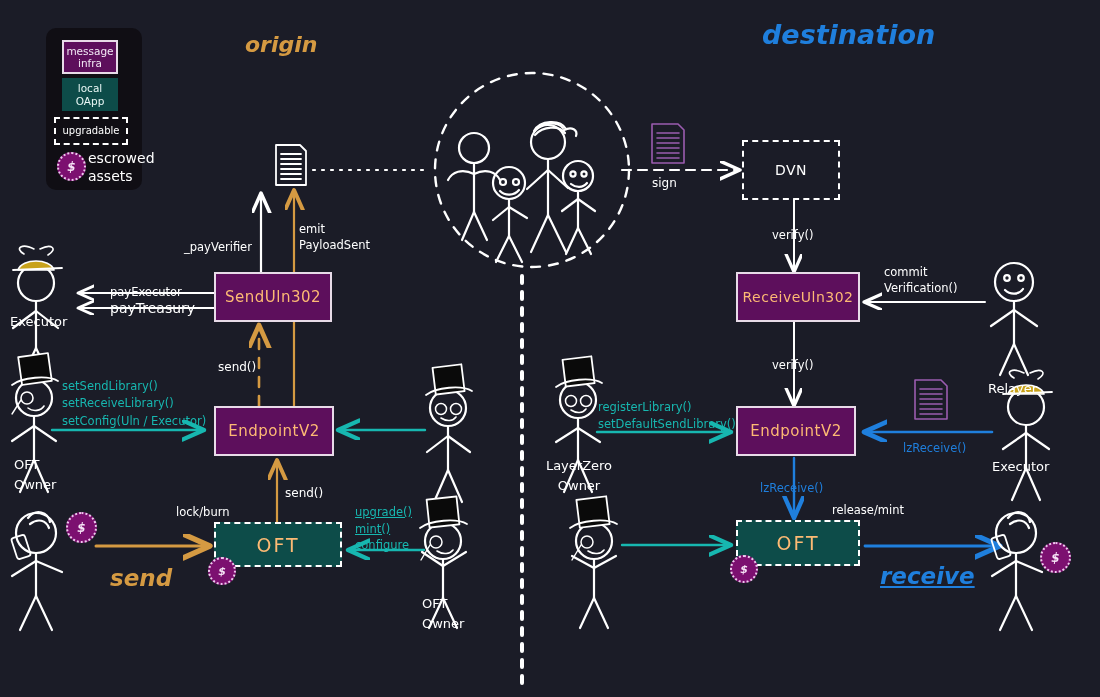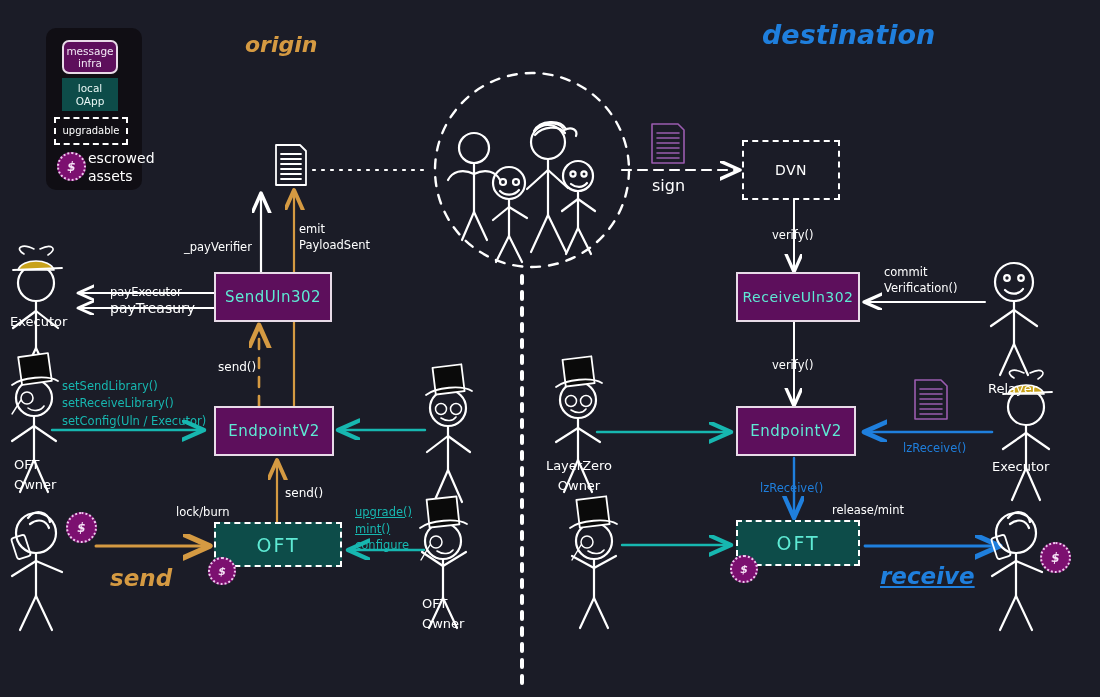--- a/index.html
+++ b/index.html
@@ -9,21 +9,21 @@
     width:1100px;height:697px;overflow:hidden;
   }
   #root{
     position:relative;width:1100px;height:697px;
     background:#1b1c27;
   }
   #svgroot{position:absolute;left:0;top:0;width:1100px;height:697px;}
   .nodebox{
     position:absolute;box-sizing:border-box;
     display:flex;align-items:center;justify-content:center;
-    color:#5eead4;letter-spacing:.5px;
+    color:#fdba74;letter-spacing:.5px;
   }
   .purple{background:#5d0f5c;border:2px solid #e8dbe8;}
   .teal{background:#0d4c49;border:2px dashed #ffffff;}
   .dashwhite{background:transparent;border:2px dashed #ffffff;}
   .lbl{position:absolute;white-space:pre;line-height:1.25;}
   .cap{position:absolute;white-space:pre;line-height:1.3;text-align:center;}
   .legendpanel{
     position:absolute;left:46px;top:28px;width:96px;height:162px;
     background:#100e14;border-radius:10px;
   }
@@ -292,21 +292,21 @@
       </g>
 
       <g stroke="#9b5cb0" stroke-width="1.6" fill="none">
         <path d="M915,380 L941,380 L947,386 L947,419 L915,419 Z"></path>
         <path d="M920,389 H942 M920,394 H942 M920,399 H942 M920,404 H942 M920,409 H942 M920,414 H942"></path>
       </g>
     </g>
   </svg>
 
   <div class="legendpanel"></div>
-  <div class="lgbox purple" style="left:62px;top:40px;width:56px;height:34px;font-size:10.5px;color:#f2eaf5;border-radius:7px;">
+  <div class="lgbox purple" style="left:62px;top:40px;width:56px;height:34px;font-size:10.5px;color:#f2eaf5;">
     <span style="white-space:pre-line;text-align:center;">message
 infra</span>
   </div>
   <div class="lgbox teal" style="left:62px;top:78px;width:56px;height:33px;font-size:10.5px;color:#e9f7f5;border:1px solid #0d4c49;justify-content:center;">
     <span style="white-space:pre-line;text-align:center;">local
 OApp</span>
   </div>
   <div class="lgbox dashwhite" style="left:54px;top:117px;width:74px;height:28px;font-size:10px;color:#ffffff;">
     <span>upgradable</span>
   </div>
@@ -366,23 +366,25 @@
     <span>OFT</span>
   </div>
   <div class="coin" style="left:730px;top:555px;width:24px;height:24px;font-size:11px;">$</div>
   <div class="coin" style="left:1040px;top:542px;width:27px;height:27px;font-size:12px;">$</div>
 
   <div class="lbl" style="left:988px;top:381px;font-size:13px;color:#ffffff;">Relayer</div>
   <div class="lbl" style="left:543px;top:456px;font-size:13px;color:#ffffff;white-space:pre-line;line-height:1.5;text-align:center;width:72px;">LayerZero
 Owner</div>
   <div class="lbl" style="left:992px;top:459px;font-size:13px;color:#ffffff;">Executor</div>
 
-  <div class="lbl" style="left:652px;top:176px;font-size:16px;color:#ffffff;">sign</div>
+  <div class="lbl" style="left:652px;top:176px;font-size:12px;color:#ffffff;">sign</div>
   <div class="lbl" style="left:772px;top:228px;font-size:11.5px;color:#ffffff;">verify()</div>
   <div class="lbl" style="left:884px;top:265px;font-size:11.5px;color:#ffffff;white-space:pre-line;line-height:1.35;">commit
 Verification()</div>
   <div class="lbl" style="left:772px;top:358px;font-size:11.5px;color:#ffffff;">verify()</div>
+  <div class="lbl" style="left:598px;top:399px;font-size:11.5px;color:#17b7b0;white-space:pre-line;line-height:1.45;">registerLibrary()
+setDefaultSendLibrary()</div>
   <div class="lbl" style="left:903px;top:441px;font-size:11.5px;color:#1f7fdd;">lzReceive()</div>
   <div class="lbl" style="left:760px;top:481px;font-size:11.5px;color:#1f7fdd;">lzReceive()</div>
   <div class="lbl" style="left:832px;top:503px;font-size:11.5px;color:#ffffff;">release/mint</div>
   <div class="title" style="left:880px;top:563px;font-size:23px;color:#1f7fdd;text-decoration:underline;">receive</div>
 
 </div>
 
 </body></html>

